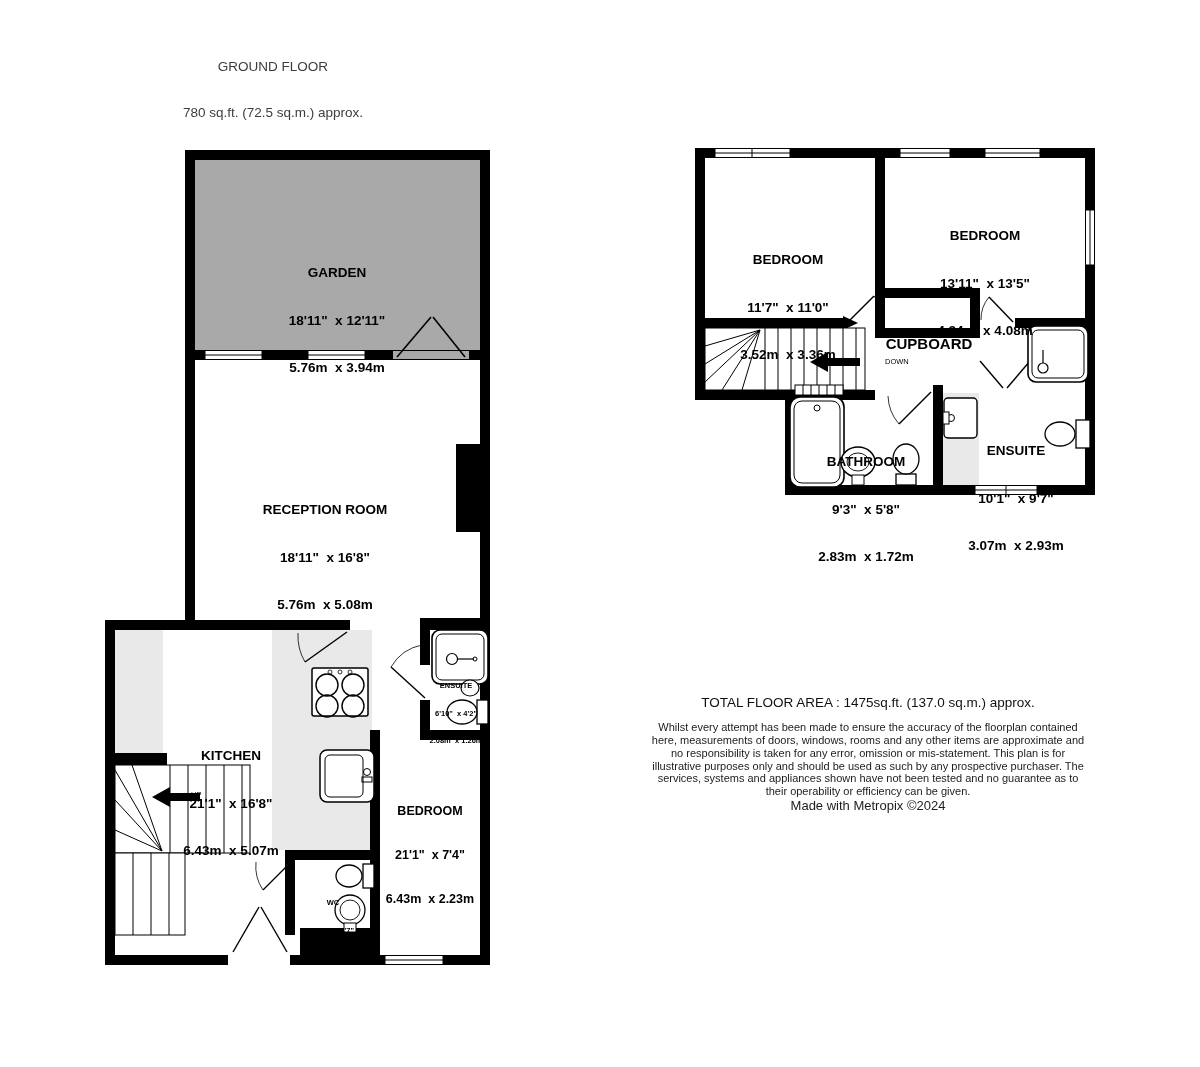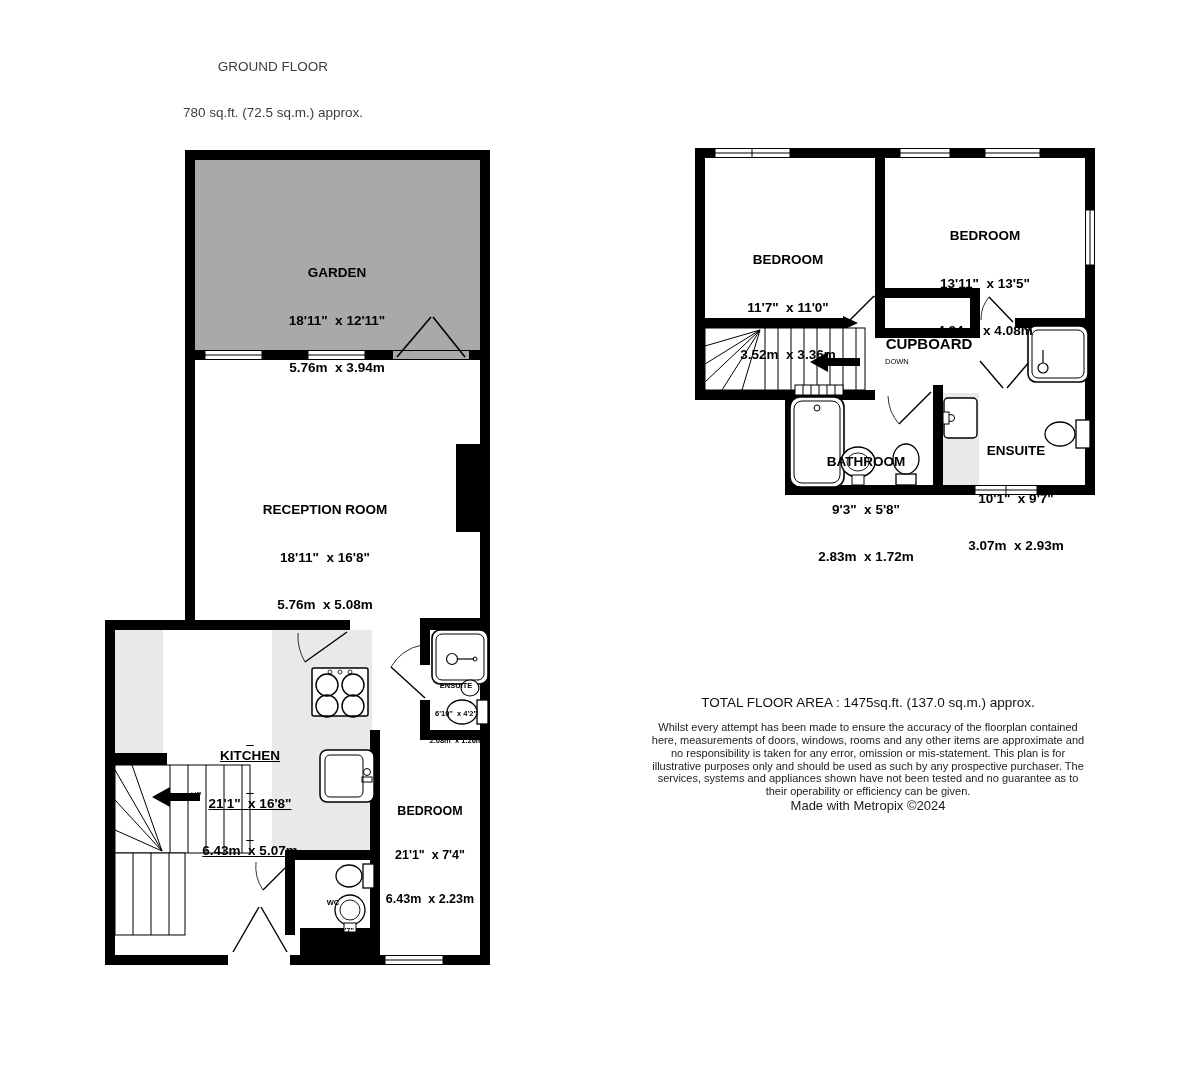--- a/index.html
+++ b/index.html
@@ -303,21 +303,21 @@
   <div>18'11"  x 12'11"</div>
   <div>5.76m  x 3.94m</div>
 </div>
 
 <div class="lbl room" style="left:325px;top:470px;">
   <div>RECEPTION ROOM</div>
   <div>18'11"  x 16'8"</div>
   <div>5.76m  x 5.08m</div>
 </div>
 
-<div class="lbl room" style="left:250px;top:716px;text-decoration:underline;">
+<div class="lbl room" style="left:231px;top:716px;">
   <div>KITCHEN</div>
   <div>21'1"  x 16'8"</div>
   <div>6.43m  x 5.07m</div>
 </div>
 
 <div class="lbl room-sm" style="left:430px;top:774px;">
   <div>BEDROOM</div>
   <div>21'1"  x 7'4"</div>
   <div>6.43m  x 2.23m</div>
 </div>

